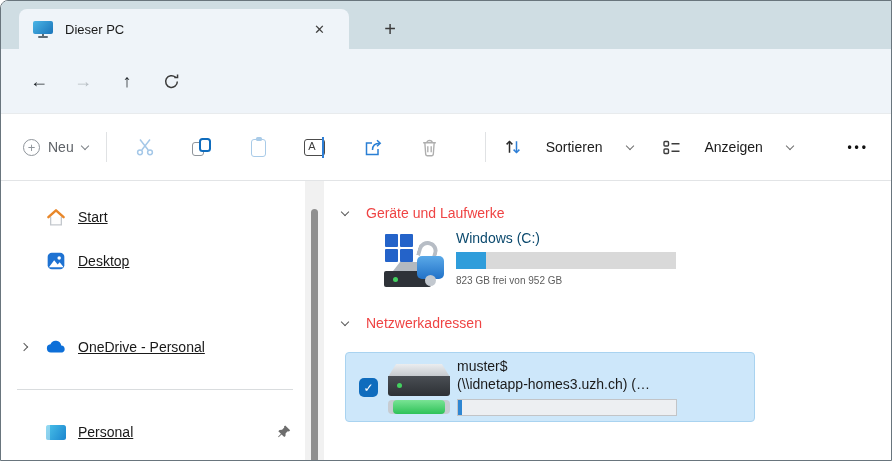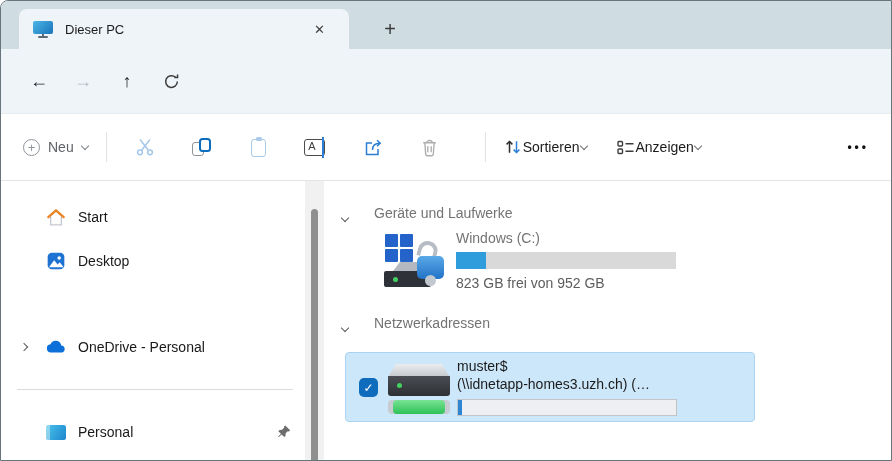--- a/index.html
+++ b/index.html
@@ -51,50 +51,50 @@
   .ic-copy{position:relative;width:20px;height:19px;}
   .ic-copy .back{position:absolute;left:0;top:4px;width:12px;height:14px;border:1.5px solid #8f959b;border-radius:3px;}
   .ic-copy .front{position:absolute;left:7px;top:0;width:12px;height:14px;border:2px solid #0f6cbd;border-radius:3.5px;background:#fff;}
   .ic-paste{position:relative;width:19px;height:20px;}
   .ic-paste .board{position:absolute;left:2px;top:1.5px;width:15px;height:18px;border:1.5px solid #a9cbe8;border-radius:3px;}
   .ic-paste .clip{position:absolute;left:6.5px;top:0;width:6px;height:3.5px;background:#a9cbe8;border-radius:1.5px;}
   .ic-rename{position:relative;width:23px;height:19px;}
   .ic-rename .box{position:absolute;left:0;top:1px;width:21px;height:17px;border:1.5px solid #4c4c4c;border-radius:3px;}
   .ic-rename .ltr{position:absolute;left:4px;top:2px;font-size:11px;color:#3e3e3e;}
   .ic-rename .caret{position:absolute;right:3px;top:-1px;width:2px;height:21px;background:#2e7fd6;}
-  .tb-group{display:flex;align-items:center;gap:1px;font-size:14px;color:#1b1b1b;margin-right:30px;}
+  .tb-group{display:flex;align-items:center;gap:24px;font-size:14px;color:#1b1b1b;margin-right:30px;}
   .tb-more{margin-left:auto;margin-right:22px;font-size:12px;letter-spacing:3px;color:#111;font-weight:bold;}
 
   
   .content{position:absolute;left:0;top:180px;right:0;bottom:0;background:#fff;}
   .sidebar{position:absolute;left:0;top:0;width:304px;bottom:0;background:#fff;}
   .side-item{position:absolute;left:0;width:100%;height:36px;display:flex;align-items:center;
              padding-left:18px;border-radius:5px;}
   .side-sp{width:26px;display:flex;align-items:center;}
   .side-ico{width:22px;display:flex;align-items:center;justify-content:center;margin-right:11px;}
-  .side-label{font-size:14px;color:#191919;}
+  .side-label{font-size:14px;color:#191919;text-decoration:underline;}
   .side-div{position:absolute;left:16px;right:12px;top:208px;height:1px;background:#d9dcde;}
   .pin{position:absolute;right:14px;top:10px;}
   .desk-ico{width:20px;height:15px;border-radius:2.5px;position:relative;overflow:hidden;
             background:linear-gradient(120deg,#4cc3ea 0%,#1b86cf 100%);}
   .desk-ico i{position:absolute;left:0;top:0;bottom:0;width:4px;background:rgba(255,255,255,.4);}
 
   .vscroll{position:absolute;left:304px;top:0;width:19px;bottom:0;background:#f1f1f1;}
   .vthumb{position:absolute;left:6px;width:7px;top:28px;bottom:-3px;background:#8f8f8f;border-radius:4px;}
 
   .main{position:absolute;left:323px;top:0;right:0;bottom:0;background:#fff;}
-  .sec-hdr{position:absolute;display:flex;align-items:flex-end;gap:26px;font-size:14px;color:#737373;}
+  .sec-hdr{position:absolute;display:flex;align-items:center;gap:18px;font-size:14px;color:#ef4444;}
   .sec-hdr .chev-d{color:#5a5a5a;}
 
   .drive-item{position:absolute;top:47px;left:59px;display:flex;}
   .drive-text{margin-left:7px;padding-top:2px;}
-  .drive-name{font-size:14px;color:#737373;margin-bottom:6px;}
+  .drive-name{font-size:14px;color:#0c4a6e;margin-bottom:6px;}
   .bar{width:220px;height:17px;background:#d9d9d9;position:relative;overflow:hidden;}
   .bar .fill{height:100%;background:#2f9ddb;}
-  .drive-free{font-size:14px;color:#5d5d5d;margin-top:6px;}
+  .drive-free{font-size:10px;color:#5d5d5d;margin-top:6px;}
 
   
   .cicon{position:relative;width:66px;height:64px;}
   .cicon .wl{position:absolute;left:2px;top:6px;width:28px;height:28px;display:grid;
              grid-template-columns:13px 13px;grid-template-rows:13px 13px;gap:2px;}
   .cicon .wl i{background:#2463c9;border-radius:1px;}
   .cicon .ctop{position:absolute;left:10px;top:34px;width:42px;height:9px;background:#b3b9c0;
                transform:skewX(-38deg);transform-origin:bottom left;}
   .cicon .cfront{position:absolute;left:1px;top:43px;width:47px;height:16px;background:#2e3238;border-radius:2px;}
   .cicon .led{position:absolute;left:10px;top:49px;width:5px;height:5px;border-radius:50%;background:#43d15f;}

